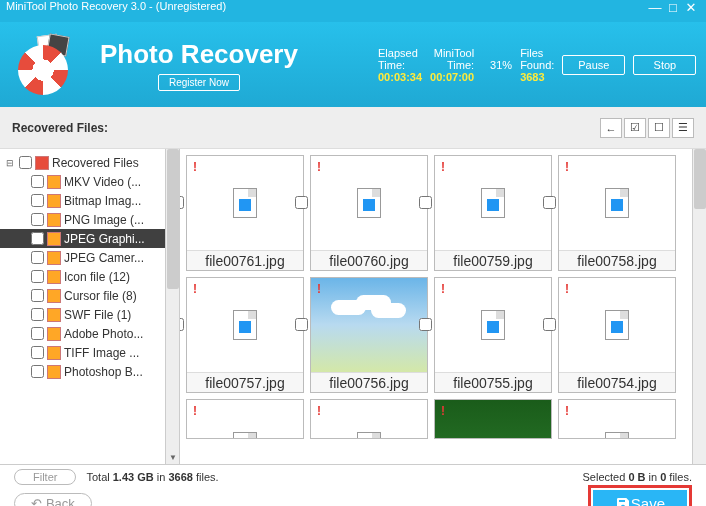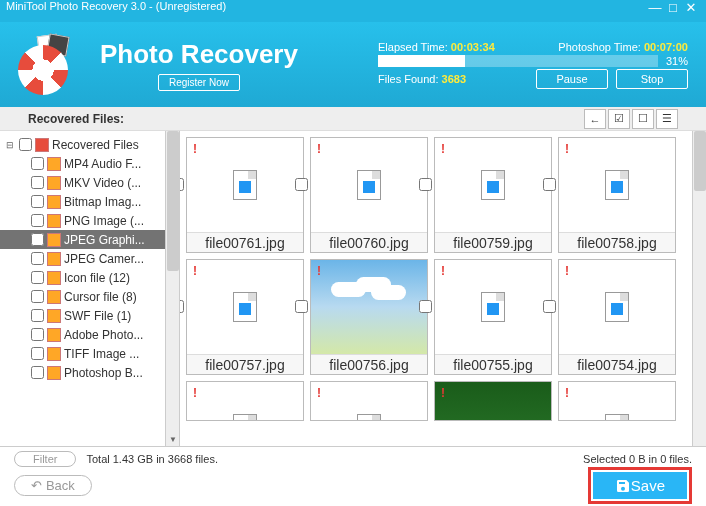--- a/index.html
+++ b/index.html
@@ -8,40 +8,40 @@
 .titlebar .wtitle{flex:1}
 .titlebar .wbtn{width:18px;text-align:center;cursor:pointer;font-size:13px}
 .header{height:85px;background:linear-gradient(#27c0eb,#1fa9d4);display:flex;align-items:center;padding:0 18px;color:#fff;position:relative}
 .logo-img{width:70px;height:60px;margin-right:12px;position:relative}
 .lifebuoy{width:50px;height:50px;border-radius:50%;background:radial-gradient(circle,#fff 0 30%,transparent 30%),conic-gradient(#e74c3c 0 45deg,#fff 45deg 90deg,#e74c3c 90deg 135deg,#fff 135deg 180deg,#e74c3c 180deg 225deg,#fff 225deg 270deg,#e74c3c 270deg 315deg,#fff 315deg 360deg);position:absolute;bottom:0;left:0}
 .photos{position:absolute;top:0;left:20px}
 .photo{width:20px;height:20px;background:#fff;border:1px solid #ccc;display:inline-block;transform:rotate(-8deg)}
 .photo:nth-child(2){transform:rotate(10deg);margin-left:-10px;background:#444}
 .app-title{font-size:26px;font-weight:bold;display:flex;flex-direction:column;align-items:center;gap:4px}
 .register-btn{font-size:10px;font-weight:normal;border:1px solid #fff;padding:2px 10px;border-radius:2px;cursor:pointer}
-.stats{margin-left:auto;display:flex;flex-direction:column;gap:2px;width:310px;font-size:11px}
+.stats{margin-left:auto;display:flex;flex-direction:row;gap:8px;width:310px;font-size:11px}
 .stats-row{display:flex;align-items:center;gap:8px}
 .stats-row>div{flex:1}
 .yellow{color:#ffeb3b;font-weight:bold}
 .progress{flex:1;height:12px;background:rgba(255,255,255,0.3)}
 .progress-fill{height:100%;background:#fff}
-.ctrl-btn{border:1px solid #fff;padding:3px 0;width:72px;text-align:center;border-radius:2px;cursor:pointer;font-size:11px}
-.subhead{height:24px;background:#eee;display:flex;align-items:center;padding:0 28px;border-bottom:1px solid #ddd}
+.ctrl-btn{border:1px solid #fff;padding:3px 0;width:63px;text-align:center;border-radius:2px;cursor:pointer;font-size:11px}
+.subhead{height:42px;background:#eee;display:flex;align-items:center;padding:0 12px;border-bottom:1px solid #ddd}
 .subhead .title{font-weight:bold;flex:1}
 .subhead .tool{width:22px;height:20px;border:1px solid #bbb;background:#fff;margin-left:2px;display:flex;align-items:center;justify-content:center;cursor:pointer;font-size:11px}
 .main{display:flex;height:315px}
 .tree{width:180px;border-right:1px solid #ccc;overflow:hidden;position:relative;background:#fff}
 .tree-scroll{position:absolute;top:0;bottom:0;right:0;width:14px;background:#eee;border-left:1px solid #ccc}
 .tree-thumb{position:absolute;top:0;width:12px;left:1px;height:140px;background:#ccc;border-radius:2px}
 .tree-scroll::after{content:'▼';position:absolute;bottom:2px;left:3px;font-size:8px;color:#666}
 .tree-body{padding:4px 0;overflow:hidden}
 .tree-row{display:flex;align-items:center;height:19px;padding-left:6px;white-space:nowrap;overflow:hidden;cursor:pointer}
 .tree-row.root{font-weight:normal}
 .tree-row.child{padding-left:28px}
-.tree-row.selected{background:#737373;color:#fff}
+.tree-row.selected{background:#404040;color:#fff}
 .tree-row .tgl{width:10px;font-size:9px;color:#666}
 .tree-row input{margin:0 3px}
 .tree-row .ticon{width:14px;height:14px;margin-right:3px;background:#ffa726;border:1px solid #c77;display:inline-block}
 .tree-row .ticon.root-ic{background:#e74c3c}
 .grid{flex:1;padding:6px;overflow:hidden;position:relative}
 .grid-row{display:flex;gap:6px;margin-bottom:6px}
 .thumb{width:118px;border:1px solid #bbb;background:#fff;position:relative}
 .thumb .img{height:94px;display:flex;align-items:center;justify-content:center;position:relative}
 .thumb .warn{position:absolute;top:4px;left:6px;color:#e53935;font-weight:bold;font-size:12px}
 .thumb .cb{position:absolute;left:-16px;top:40px}
@@ -56,21 +56,21 @@
 .grid-thumb{position:absolute;top:0;width:12px;left:1px;height:60px;background:#ccc;border-radius:2px}
 .footer{height:56px;border-top:1px solid #ccc;padding:4px 14px;display:flex;flex-direction:column;justify-content:space-between}
 .footer-top{display:flex;align-items:center;font-size:11px}
 .filter-btn{border:1px solid #bbb;border-radius:10px;padding:1px 18px;color:#999;margin-right:10px;cursor:pointer}
 .footer-top .right{margin-left:auto}
 .footer-bot{display:flex;align-items:center}
 .back-btn{border:1px solid #bbb;border-radius:12px;padding:2px 16px;color:#999;cursor:pointer;font-size:13px;display:flex;align-items:center;gap:4px}
 .save-wrap{margin-left:auto;border:3px solid #e53935;padding:2px}
 .save-btn{background:#29b6f6;color:#fff;padding:5px 22px;font-size:15px;display:flex;align-items:center;gap:0;cursor:pointer}
 .save-btn svg{width:16px;height:16px}
-b{font-weight:normal}
+b{font-weight:bold}
 </style>
 </head>
 <body>
 
 <div class="titlebar">
   <span class="wtitle">MiniTool Photo Recovery 3.0 - (Unregistered)</span>
   <span class="wbtn">—</span>
   <span class="wbtn">□</span>
   <span class="wbtn">✕</span>
 </div>
@@ -80,21 +80,21 @@
     <div class="photos"><span class="photo"></span><span class="photo"></span></div>
     <div class="lifebuoy"></div>
   </div>
   <div class="app-title">
     <span>Photo Recovery</span>
     <span class="register-btn">Register Now</span>
   </div>
   <div class="stats">
     <div class="stats-row">
       <div><span>Elapsed Time:</span> <span class="yellow">00:03:34</span></div>
-      <div style="text-align:right"><span>Photoshop Time:</span> <span class="yellow">00:07:00</span></div>
+      <div style="text-align:right"><span>MiniTool Time:</span> <span class="yellow">00:07:00</span></div>
     </div>
     <div class="stats-row">
       <div class="progress">
           <div class="progress-fill" id="pfill" style="width: 31%;"></div>
         </div>
       <span>31%</span>
     </div>
     <div class="stats-row">
       <div><span>Files Found:</span> <span class="yellow">3683</span></div>
       <span class="ctrl-btn">Pause</span>
@@ -112,25 +112,20 @@
 </div>
 
 <div class="main">
   <div class="tree">
     <div class="tree-body" id="tree-body">
         <div class="tree-row root">
           <span class="tgl">⊟</span>
           <input type="checkbox" style="">
           <span class="ticon root-ic"></span>
           <span>Recovered Files</span>
-        </div>
-        <div class="tree-row child">
-          <input type="checkbox" style="">
-          <span class="ticon"></span>
-          <span>MP4 Audio F...</span>
         </div>
         <div class="tree-row child">
           <input type="checkbox" style="">
           <span class="ticon"></span>
           <span>MKV Video (...</span>
         </div>
         <div class="tree-row child">
           <input type="checkbox" style="">
           <span class="ticon"></span>
           <span>Bitmap Imag...</span>

